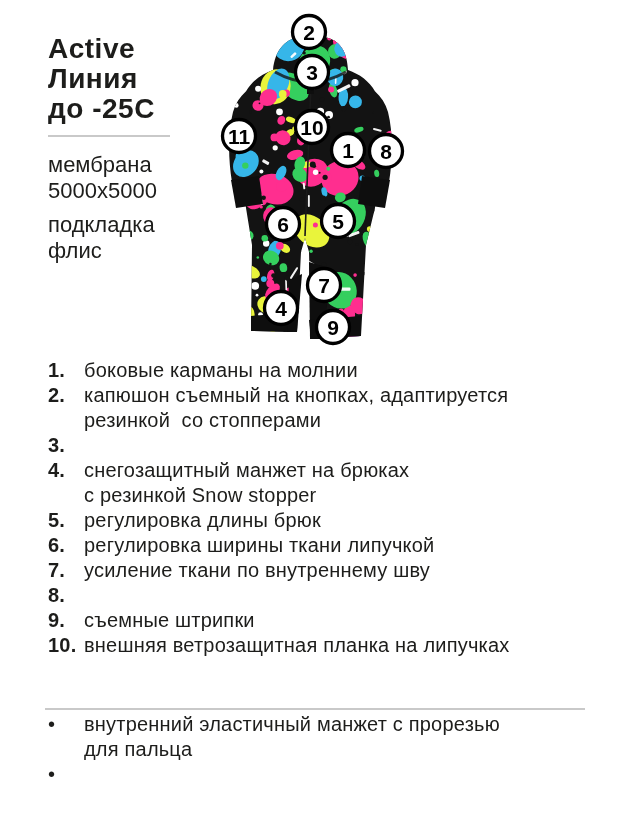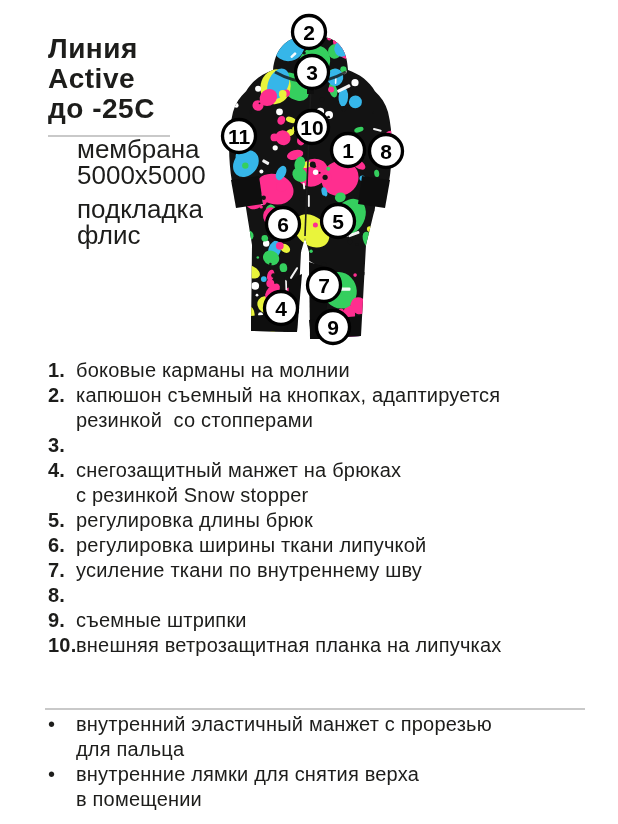--- a/index.html
+++ b/index.html
@@ -8,38 +8,38 @@
     font-family:"Liberation Sans","DejaVu Sans",sans-serif;
     color:#1d1d1b;
   }
   .title{
     position:absolute;left:48px;top:34px;
     font-size:28px;font-weight:bold;line-height:30px;letter-spacing:.5px;
   }
   .sep{position:absolute;background:#c9c9c9;height:2px;}
   .sep1{left:48px;top:135px;width:122px;}
   .sep2{left:45px;top:708px;width:540px;}
-  .specs{position:absolute;left:48px;top:136px;font-size:26px;line-height:26px;margin-left:29px;}
+  .specs{position:absolute;left:48px;top:152px;font-size:22px;line-height:26px;}
   .specs p{margin:0 0 8px 0;white-space:pre-wrap;}
   .illu{position:absolute;left:195px;top:10px;width:245px;height:345px;}
   .illu svg{display:block;width:100%;height:100%;}
   .features{position:absolute;left:48px;top:358px;font-size:20px;line-height:25px;letter-spacing:.2px;}
   .extras{position:absolute;left:48px;top:712px;font-size:20px;line-height:25px;letter-spacing:.2px;}
   .row{display:flex;align-items:flex-start;}
   .num{flex:none;width:28px;font-weight:bold;}
   .blt{flex:none;width:28px;}
-  .txt{white-space:pre-wrap;}
+  .txt{white-space:pre-wrap;margin-left:8px;}
   .co-num{font-family:"Liberation Sans","DejaVu Sans",sans-serif;font-weight:bold;}
 </style>
 </head>
 <body>
 
 <div class="title" id="title">
+    <div>Active</div>
     <div>Линия</div>
-    <div>Active</div>
     <div>до -25C</div>
   </div>
 <div class="sep sep1"></div>
 <div class="specs" id="specs">
     <p>мембрана
 5000x5000</p>
     <p>подкладка
 флис</p>
   </div>
 
@@ -394,16 +394,14 @@
   </div>
 <div class="sep sep2"></div>
 <div class="extras" id="extras">
     <div class="row">
       <div class="blt">•</div>
       <div class="txt">внутренний эластичный манжет с прорезью
 для пальца</div>
     </div>
     <div class="row">
       <div class="blt">•</div>
-      <div class="txt">внутренние лямки для снятия верха
-в помещении</div>
     </div>
   </div>
 
 </body></html>

